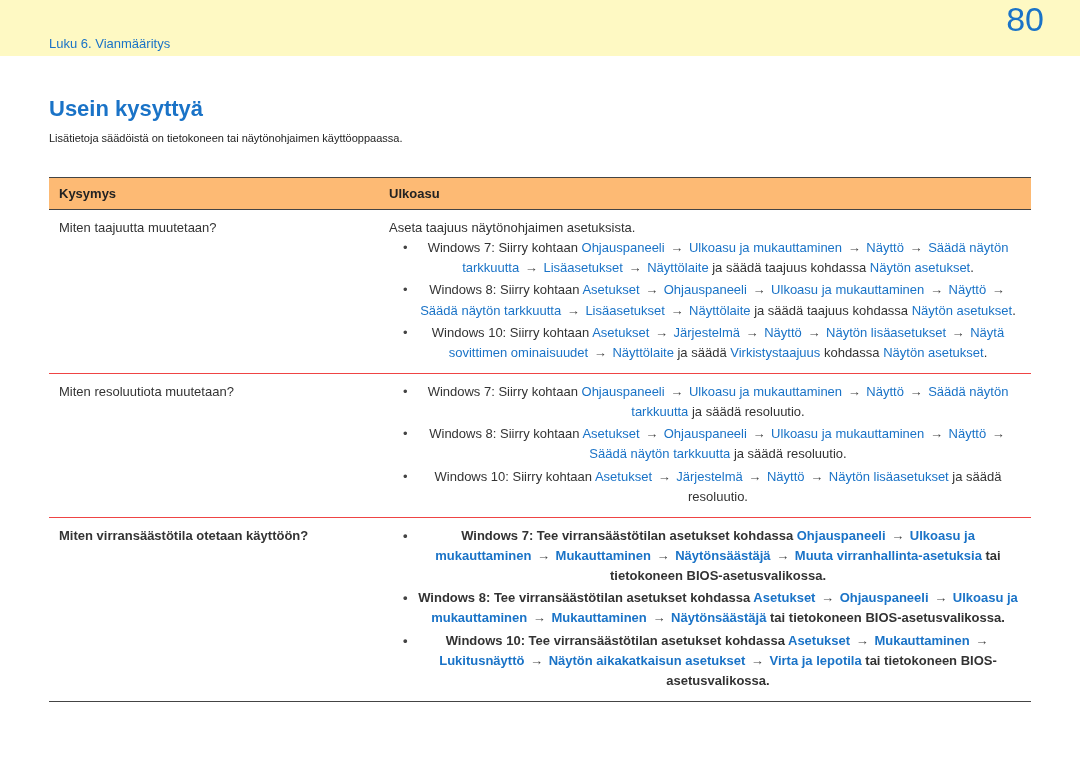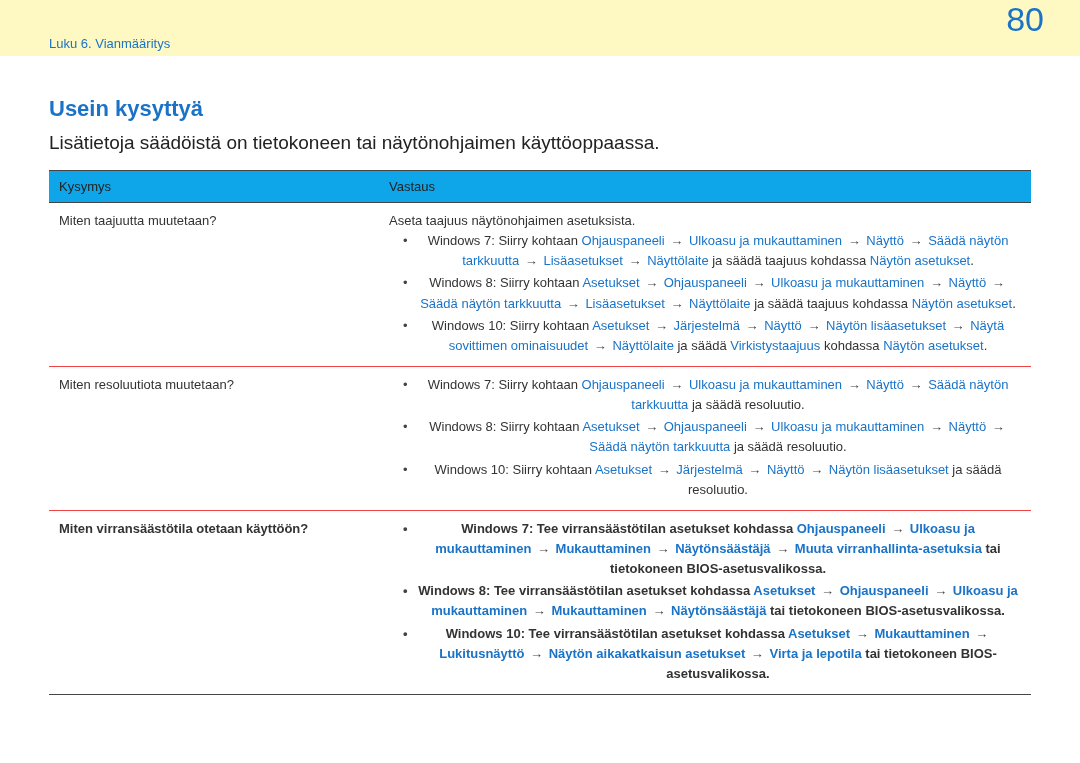--- a/index.html
+++ b/index.html
@@ -29,36 +29,36 @@
   .content {
     padding: 40px 49px 16px 49px;
   }
   .page-title {
     font-size: 22px;
     color: #1a73c7;
     font-weight: 600;
     margin-bottom: 10px;
   }
   .intro {
-    font-size: 19px;
+    font-size: 11px;
     color: #222;
-    margin-bottom: 16px;
+    margin-bottom: 33px;
   }
   table.faq {
     width: 100%;
     border-collapse: collapse;
     font-size: 13px;
     table-layout: fixed;
   }
   table.faq col.q { width: 330px; }
   table.faq col.a { width: auto; }
   table.faq th {
     text-align: left;
-    font-weight: 400;
-    background: #0ea5e9;
+    font-weight: 700;
+    background: #fdba74;
     padding: 8px 10px;
     color: #222;
     border-top: 1px solid #444;
     border-bottom: 1px solid #444;
   }
   table.faq td {
     vertical-align: top;
     padding: 8px 10px 8px 10px;
     border-bottom: 1px solid #ef4444;
     line-height: 1.55;
@@ -98,21 +98,21 @@
   <p class="intro">Lisätietoja säädöistä on tietokoneen tai näytönohjaimen käyttöoppaassa.</p>
 
   <table class="faq">
     <colgroup>
         <col class="q">
         <col class="a">
       </colgroup>
     <thead>
       <tr>
         <th>Kysymys</th>
-        <th>Vastaus</th>
+        <th>Ulkoasu</th>
       </tr>
     </thead>
     <tbody>
         <tr>
           <td>Miten taajuutta muutetaan?</td>
           <td>
             <div class="answer-lead">Aseta taajuus näytönohjaimen asetuksista.</div>
             <ul class="bullets">
               <li>Windows 7: Siirry kohtaan <span class="link">Ohjauspaneeli</span><span class="arrow"> → </span><span class="link">Ulkoasu ja mukauttaminen</span><span class="arrow"> → </span><span class="link">Näyttö</span><span class="arrow"> → </span><span class="link">Säädä näytön tarkkuutta</span><span class="arrow"> → </span><span class="link">Lisäasetukset</span><span class="arrow"> → </span><span class="link">Näyttölaite</span> ja säädä taajuus kohdassa <span class="link">Näytön asetukset</span>.</li>
               <li>Windows 8: Siirry kohtaan <span class="link">Asetukset</span><span class="arrow"> → </span><span class="link">Ohjauspaneeli</span><span class="arrow"> → </span><span class="link">Ulkoasu ja mukauttaminen</span><span class="arrow"> → </span><span class="link">Näyttö</span><span class="arrow"> → </span><span class="link">Säädä näytön tarkkuutta</span><span class="arrow"> → </span><span class="link">Lisäasetukset</span><span class="arrow"> → </span><span class="link">Näyttölaite</span> ja säädä taajuus kohdassa <span class="link">Näytön asetukset</span>.</li>

